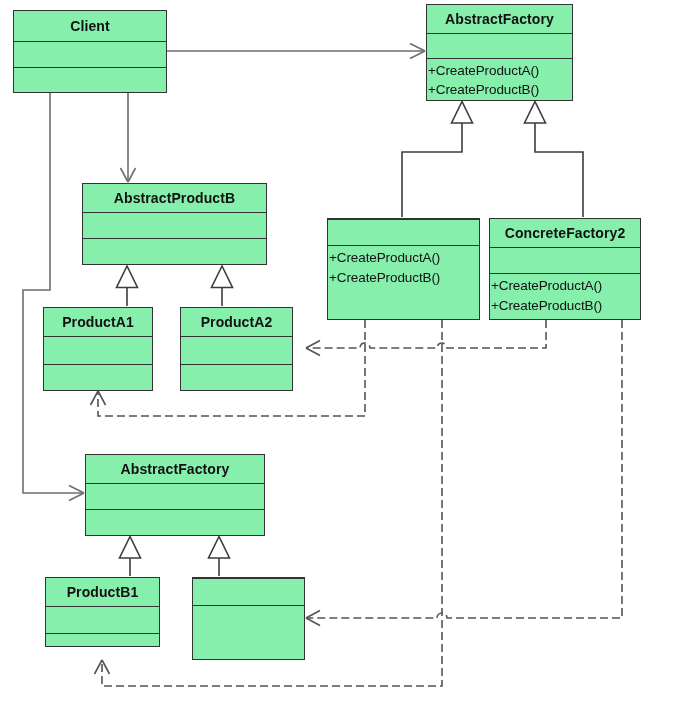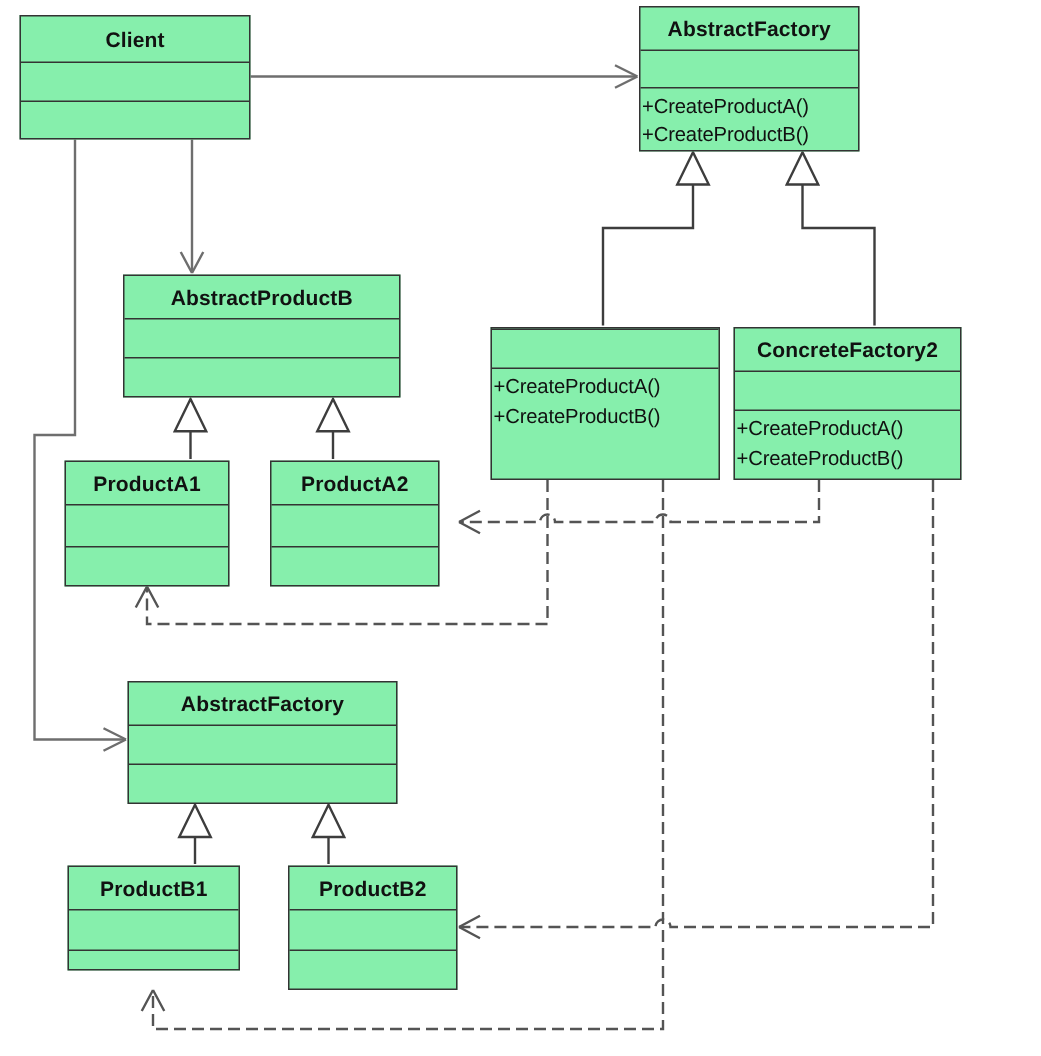--- a/index.html
+++ b/index.html
@@ -164,18 +164,17 @@
     <div class="comp grow"></div>
   </div>
 
   <div class="cls" style="left:45px;top:577px;width:115px;height:70px">
     <div class="ctitle" style="height:28px">ProductB1</div>
     <div class="comp" style="height:27px"></div>
     <div class="comp grow"></div>
   </div>
 
   <div class="cls" style="left:192px;top:577px;width:113px;height:83px">
-    <div class="ctitle" style="height:28px">ProductB2</div>
     <div class="comp" style="height:27px"></div>
     <div class="comp grow"></div>
   </div>
 
 </div>
 
 </body></html>

